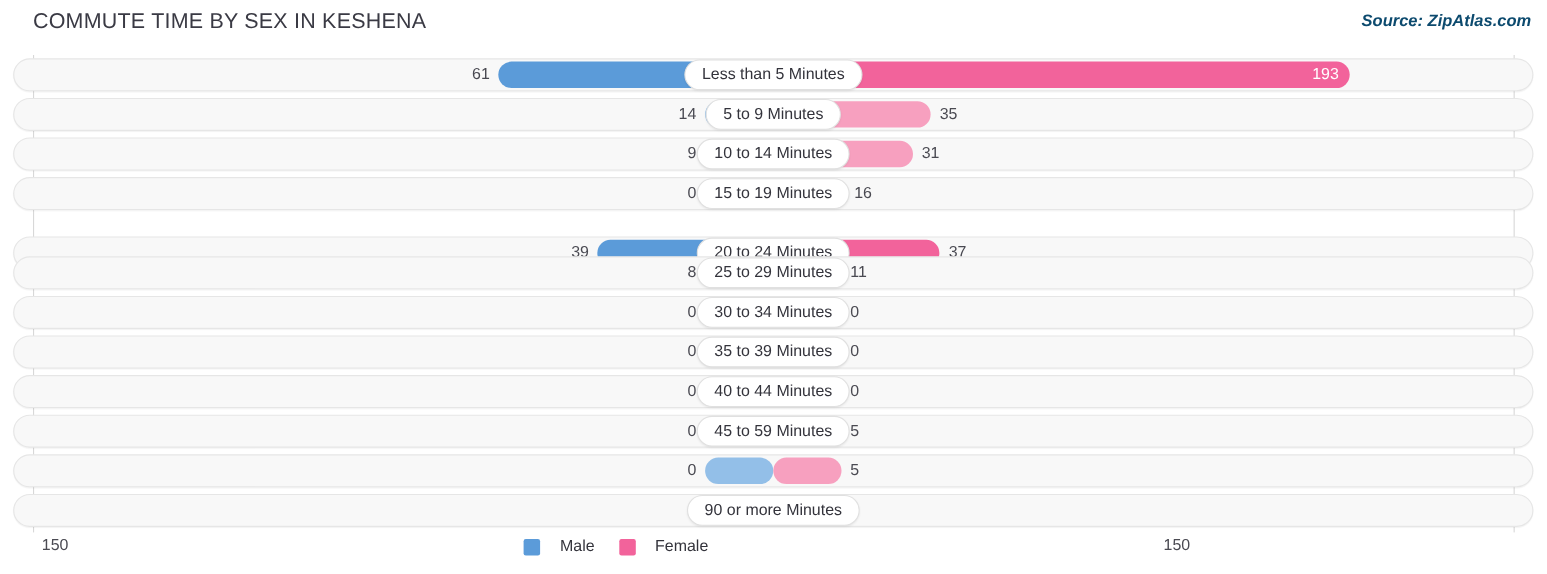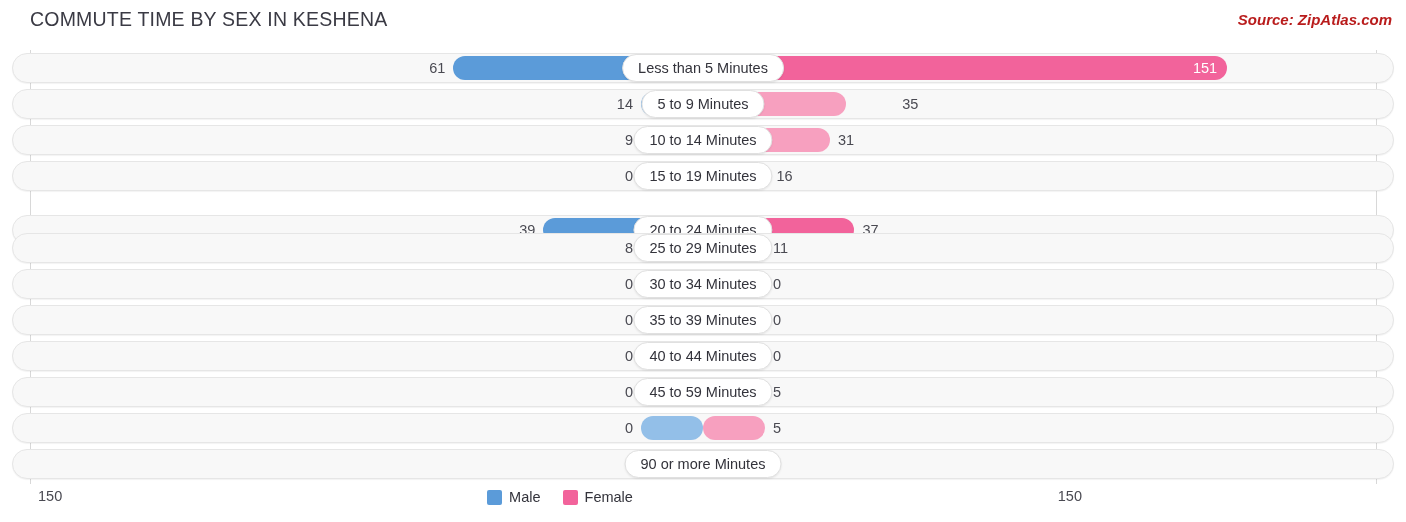--- a/index.html
+++ b/index.html
@@ -14,21 +14,21 @@
 
   
   .title {
     position: absolute; left: 14px; top: 8px;
     font-size: 19.5px; letter-spacing: .2px;
     color: #3a3a44; font-weight: 400; margin-left: 16px;
   }
   .source {
     position: absolute; right: 14px; top: 11px;
     font-size: 15px; font-style: italic; font-weight: bold;
-    color: #b91c1c;
+    color: #0c4a6e;
   }
 
   
   .plot {
     position: absolute; left: 0; top: 50px;
     width: 1132px; height: 434px;
   }
   .axis-line {
     position: absolute; top: 0; width: 1px; height: 434px;
     background: #d8d8d8;
@@ -84,49 +84,49 @@
     position: absolute; top: 4px;
     font-size: 14.5px; color: #4a4a52;
   }
   .tick-left  { left: 38px; }
   .tick-right { right: 38px; }
 
   .legend {
     position: absolute; left: 0; right: 0; top: 5px;
     display: flex; align-items: center; justify-content: center; gap: 22px;
   }
-  .legend-item { display: flex; align-items: center; gap: 7px; }
+  .legend-item { display: flex; align-items: center; gap: 18px; }
   .swatch { width: 15px; height: 15px; border-radius: 2px; }
   .legend-label { font-size: 14.5px; color: #33333b; }
 </style>
 </head>
 <body>
 
 <div class="page">
 
   <div class="title">COMMUTE TIME BY SEX IN KESHENA</div>
   <div class="source">Source: ZipAtlas.com</div>
 
   <div class="plot" id="plot">
     <div class="axis-line axis-left"></div>
     <div class="axis-line axis-right"></div>
   <div class="row hi" style="top: 3px;">
         <div class="track"></div>
         <div class="bar bar-male" style="left: 441.307px; width: 249.693px;"></div>
         <div class="bar bar-female" style="left: 691px; width: 523.947px;"></div>
         <div class="val val-male" style="right: 948.693px;">61</div>
-        <div class="val val-female inside" style="left: 1180.95px;">151</div>
+        <div class="val val-female inside" style="left: 1180.95px;">193</div>
         <div class="pill">Less than 5 Minutes</div>
       </div>
       <div class="row" style="top: 39px;">
         <div class="track"></div>
         <div class="bar bar-male" style="left: 629px; width: 62px;"></div>
         <div class="bar bar-female" style="left: 691px; width: 143.267px;"></div>
         <div class="val val-male" style="right: 761px;">14</div>
-        <div class="val val-female" style="left: 842.267px; margin-left: 48px;">35</div>
+        <div class="val val-female" style="left: 842.267px;">35</div>
         <div class="pill">5 to 9 Minutes</div>
       </div>
       <div class="row" style="top: 75px;">
         <div class="track"></div>
         <div class="bar bar-male" style="left: 629px; width: 62px;"></div>
         <div class="bar bar-female" style="left: 691px; width: 126.893px;"></div>
         <div class="val val-male" style="right: 761px;">9</div>
         <div class="val val-female" style="left: 825.893px;">31</div>
         <div class="pill">10 to 14 Minutes</div>
       </div>

